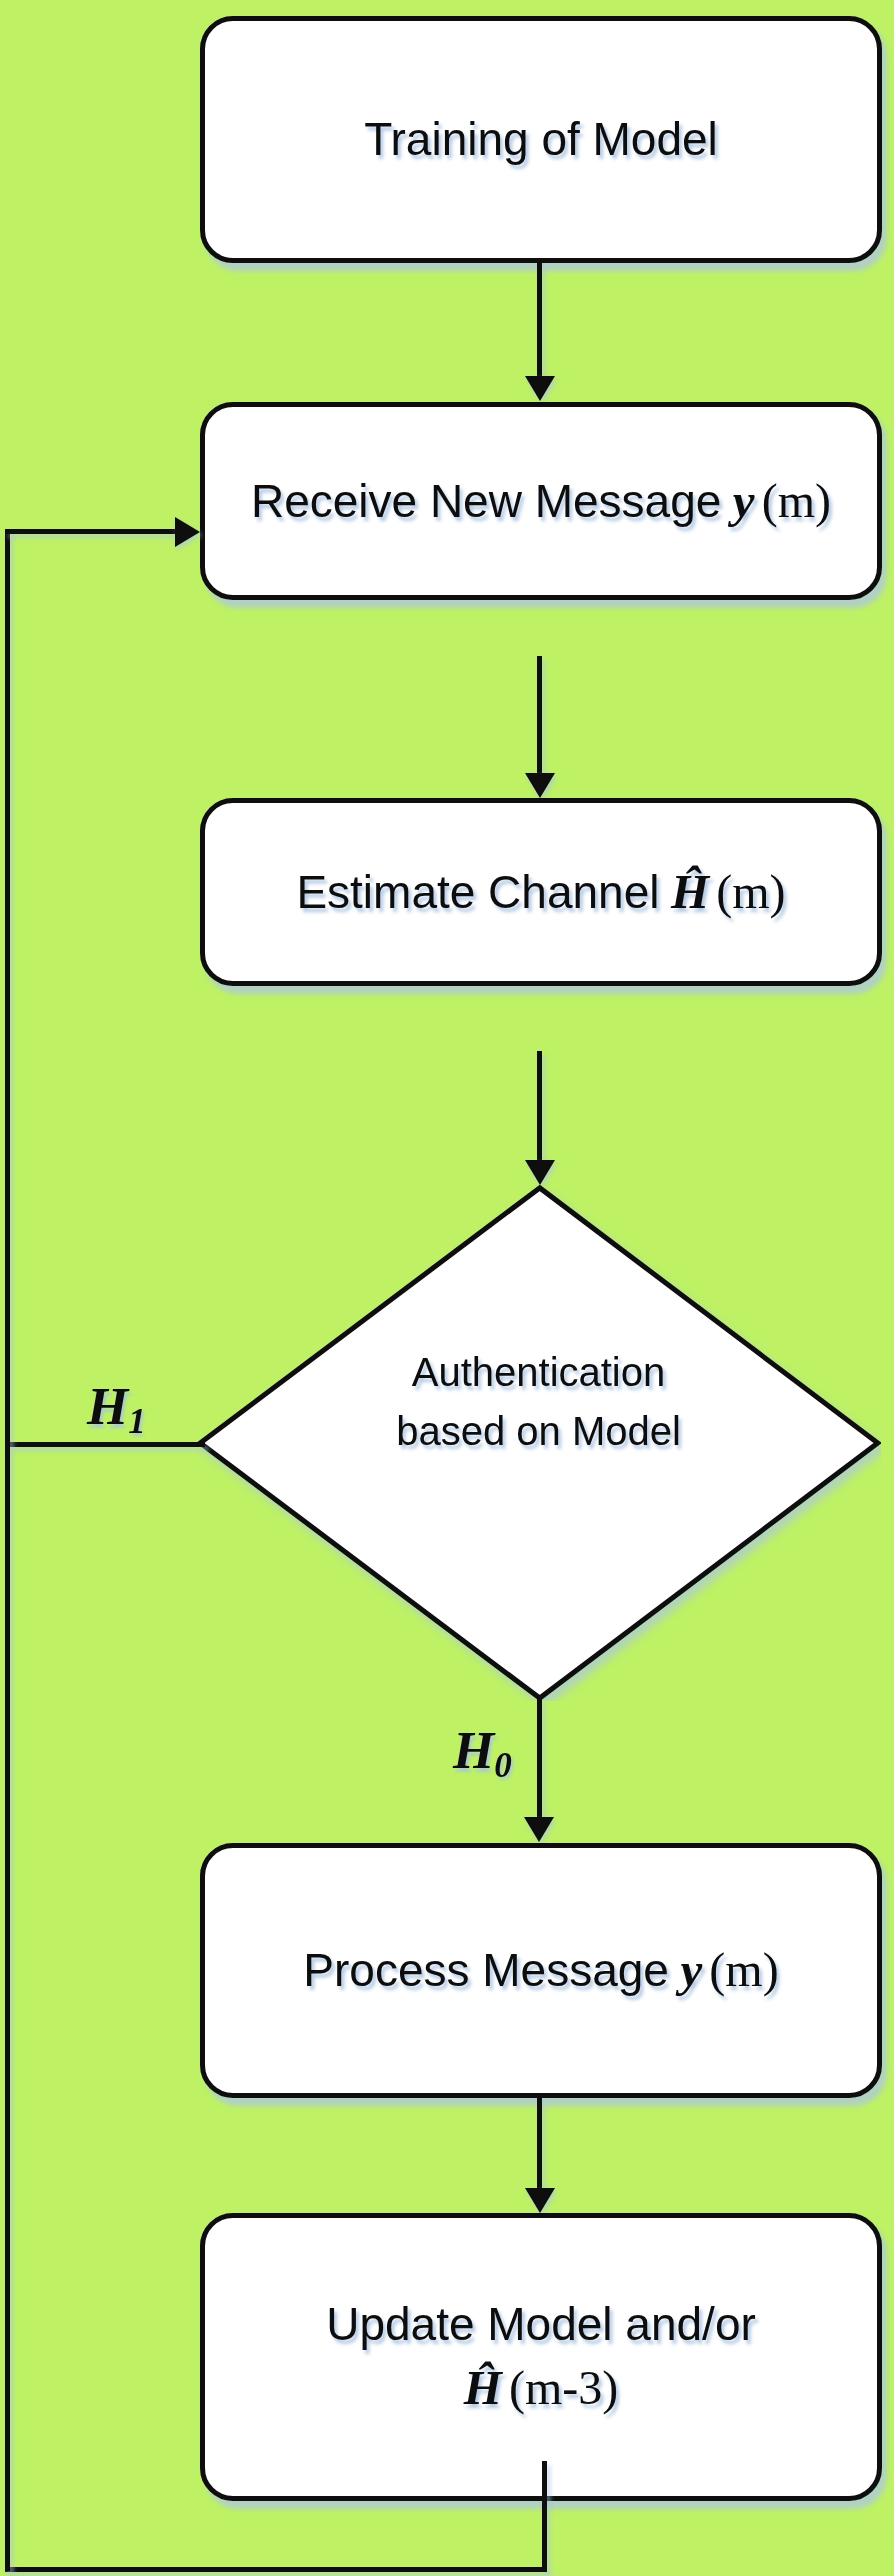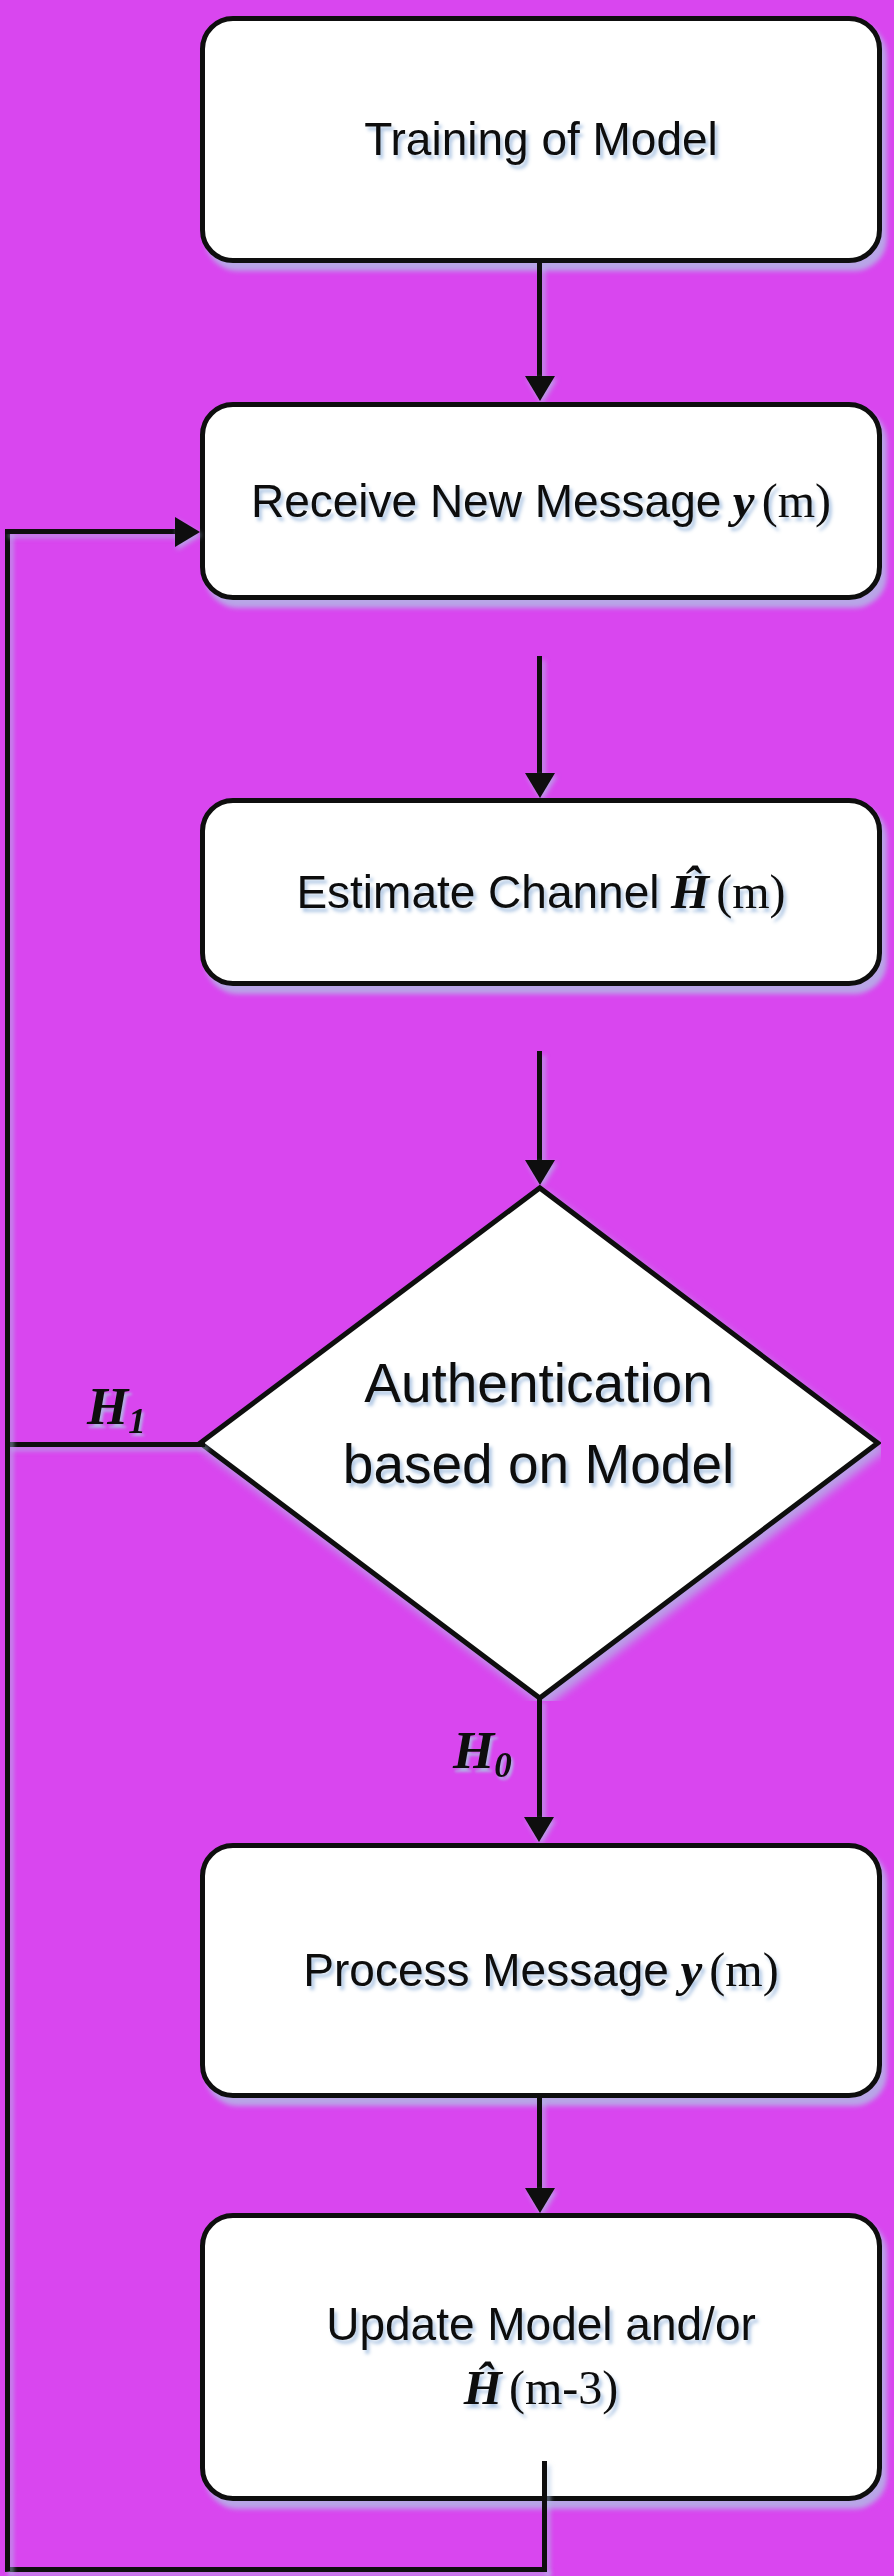--- a/index.html
+++ b/index.html
@@ -1,19 +1,19 @@
 <!DOCTYPE html>
 <html style="font-size:11.5px"><head>
 <meta charset="utf-8">
 <style>
   html,body{margin:0;padding:0;background:#ffffff;}
   .canvas{
     position:relative;
     width:895px;height:2576px;
-    background:#d946ef;
+    background:#bef264;
     font-family:"Liberation Sans",sans-serif;
     color:#101010;
     overflow:hidden;
   }
   
   .fc-box{
     position:absolute;
     left:200px;width:682px;
     background:#ffffff;
     border:5px solid #0e0e0e;
@@ -60,21 +60,21 @@
     border-top:15px solid transparent;
     border-bottom:15px solid transparent;
     border-left:25px solid #0e0e0e;
     filter:drop-shadow(2.9px 3.6px 2.9px rgba(173,197,228,0.7));
   }
   
   .diamond-svg{position:absolute;left:197px;top:1185px;}
   .diamond-text{
     position:absolute;left:269px;top:1343px;width:539px;
     text-align:center;
-    font-size:55px;line-height:1.47;
+    font-size:40px;line-height:1.47;
     color:#0d0d0d;
     text-shadow:2.9px 4.3px 3.6px rgba(170,195,226,0.9);
   }
   
   .h-label{
     position:absolute;
     font-family:"Liberation Serif",serif;
     font-style:italic;
     font-size:53px;
     color:#0d0d0d;

